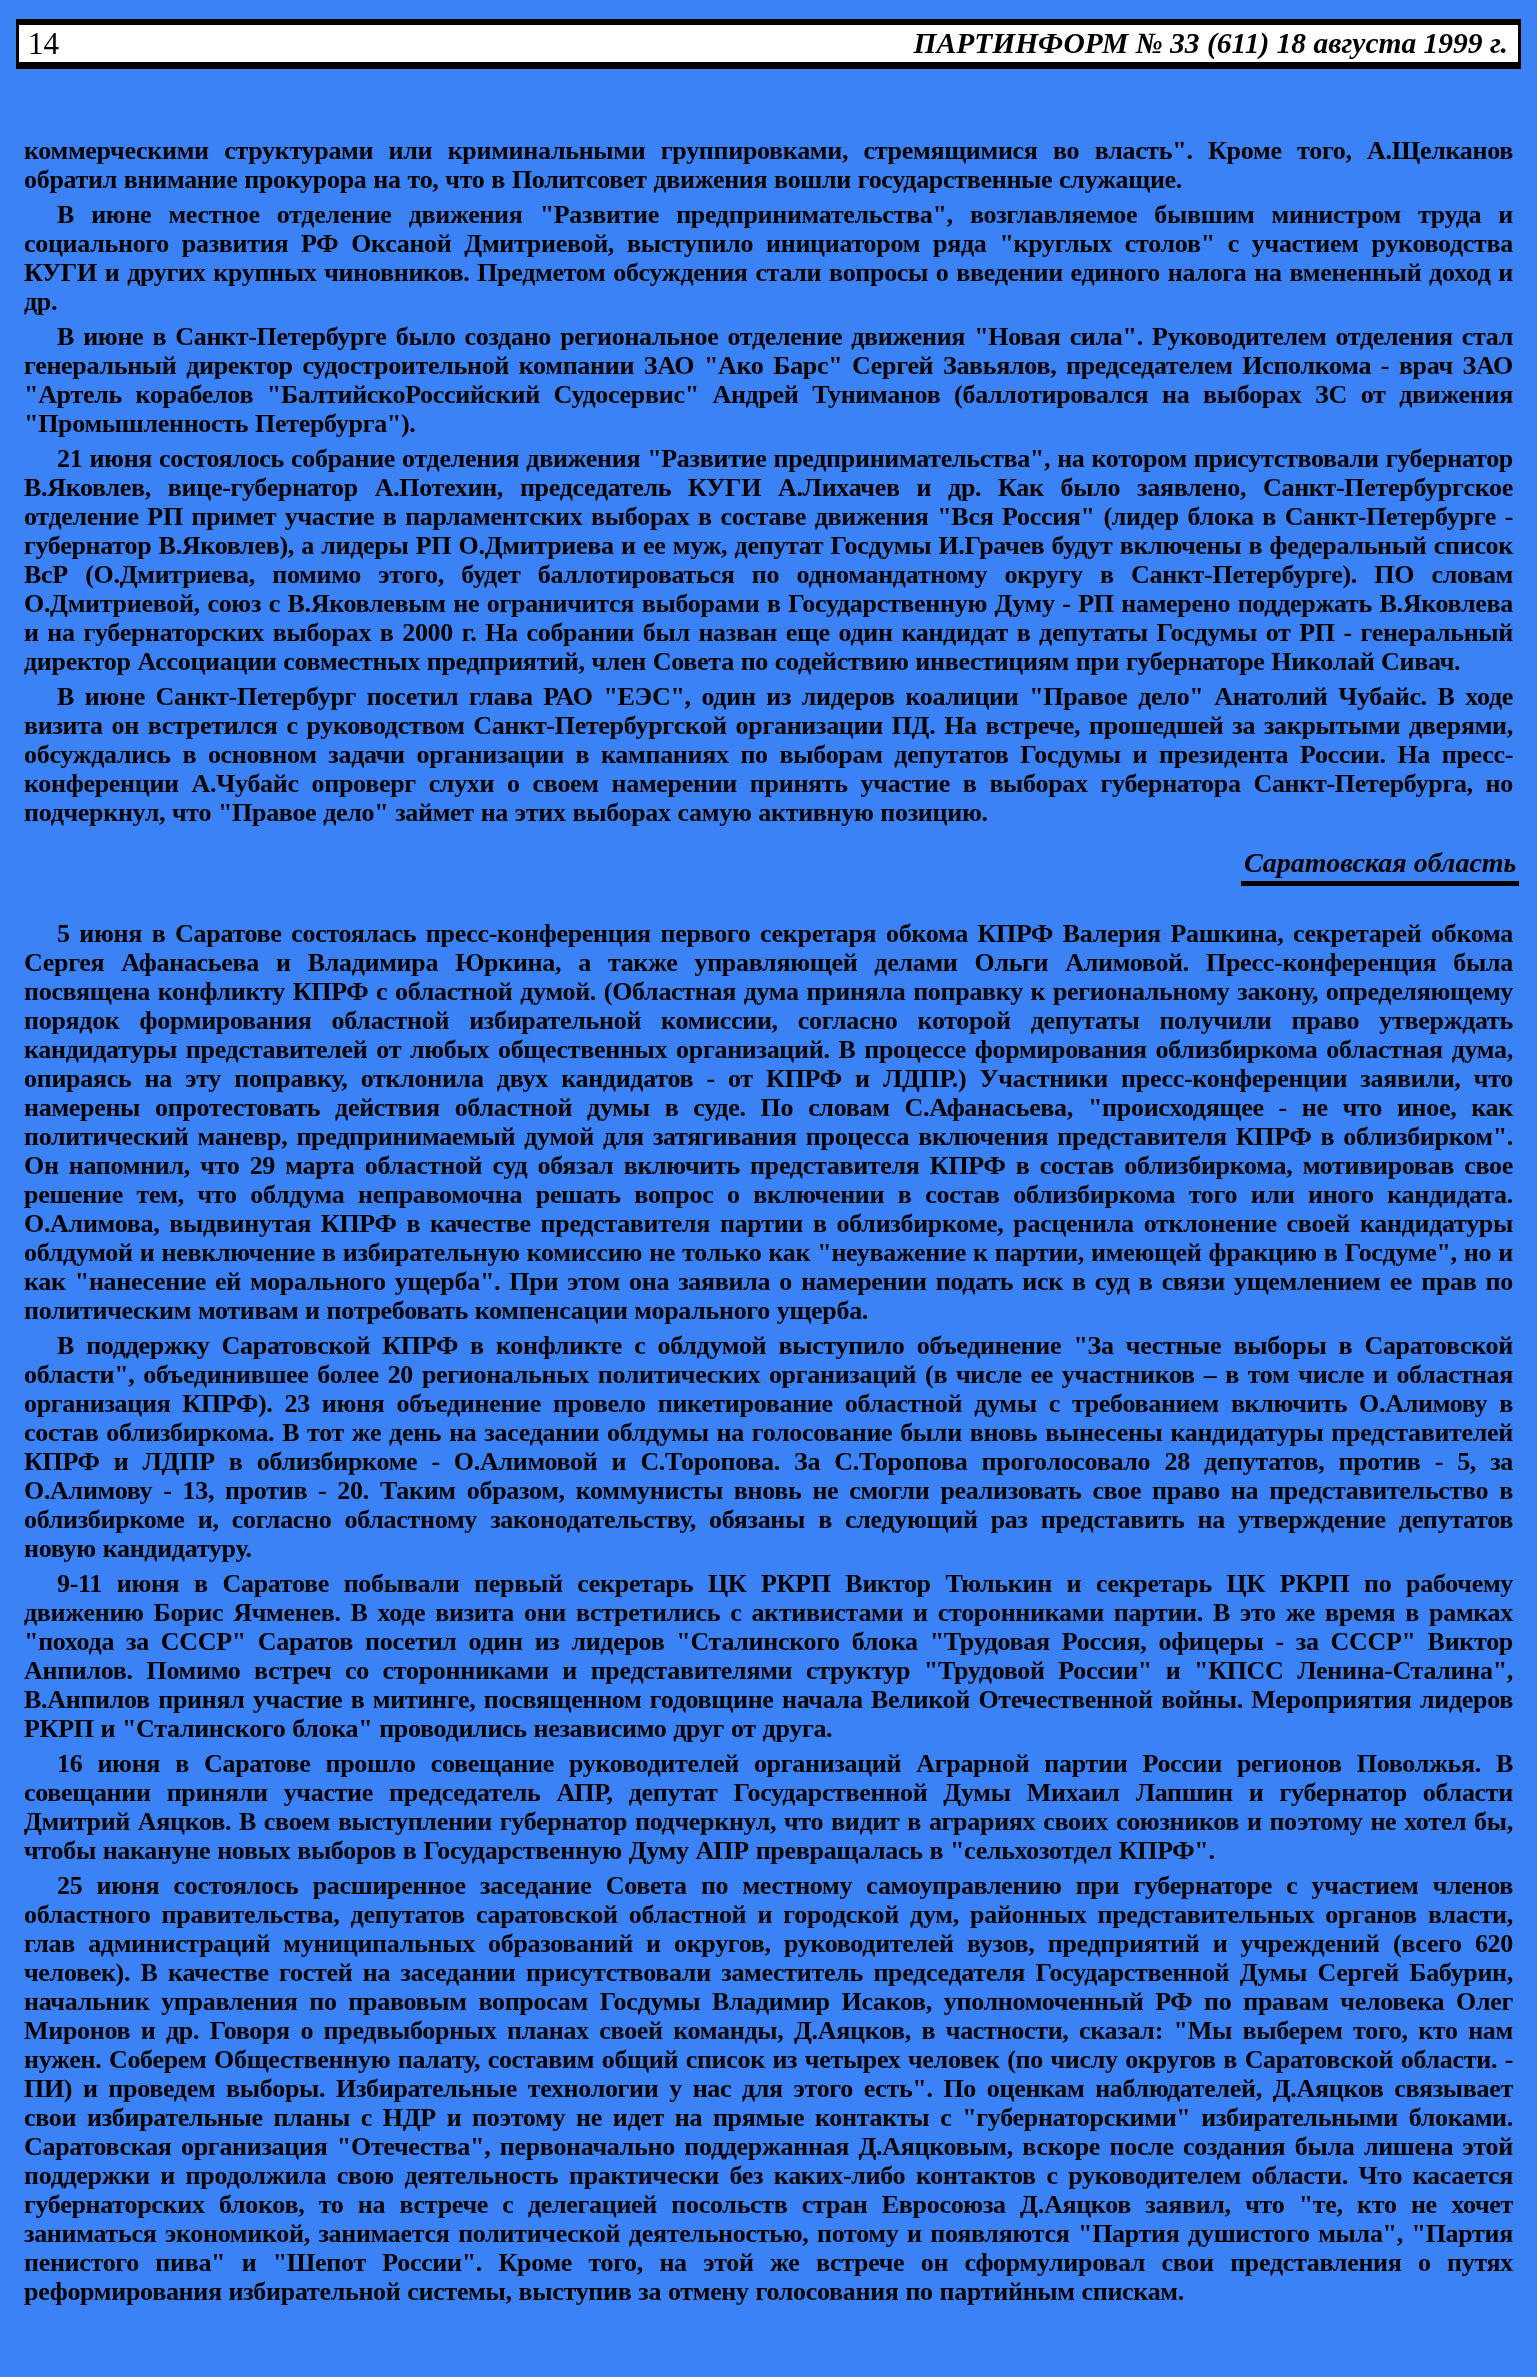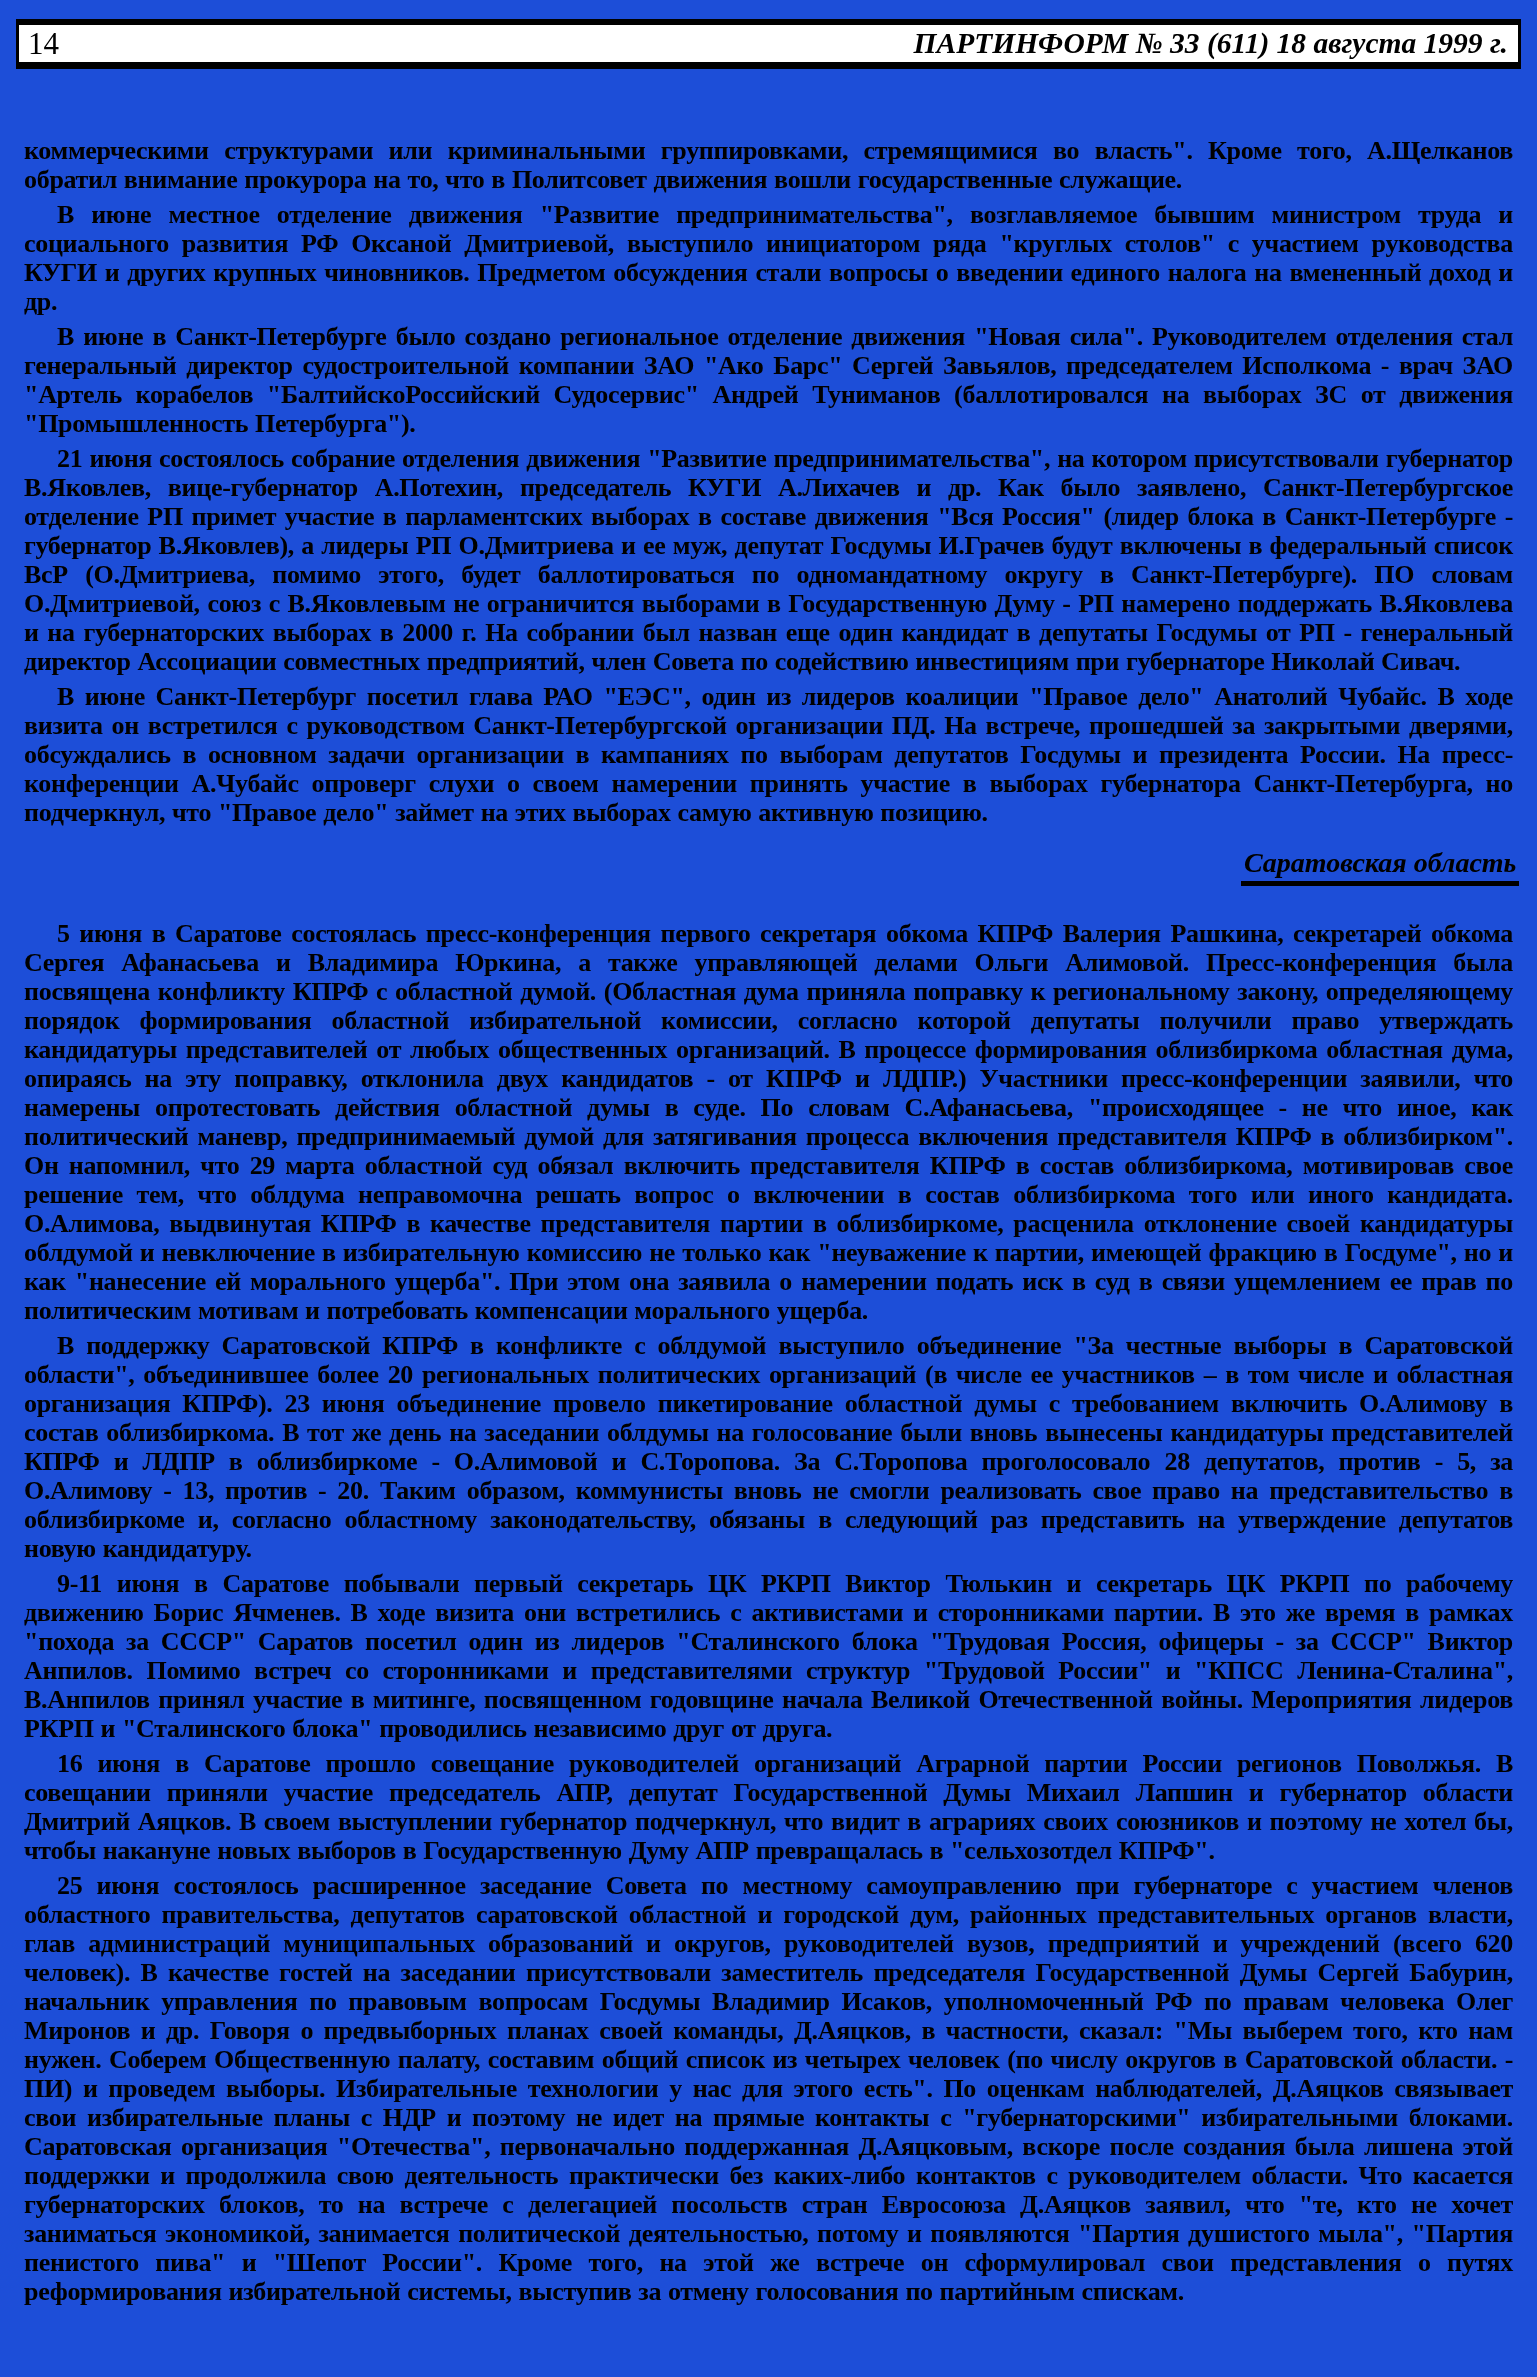--- a/index.html
+++ b/index.html
@@ -4,21 +4,21 @@
 <style>
   html, body {
     margin: 0;
     padding: 0;
     background: #ffffff;
   }
   .page {
     position: relative;
     width: 1537px;
     height: 2377px;
-    background: #1d4ed8;
+    background: #3b82f6;
     color: #000000;
     font-family: "Liberation Serif", serif;
     overflow: hidden;
   }
   
   .masthead {
     position: absolute;
     left: 16px;
     right: 16px;
     top: 19px;

